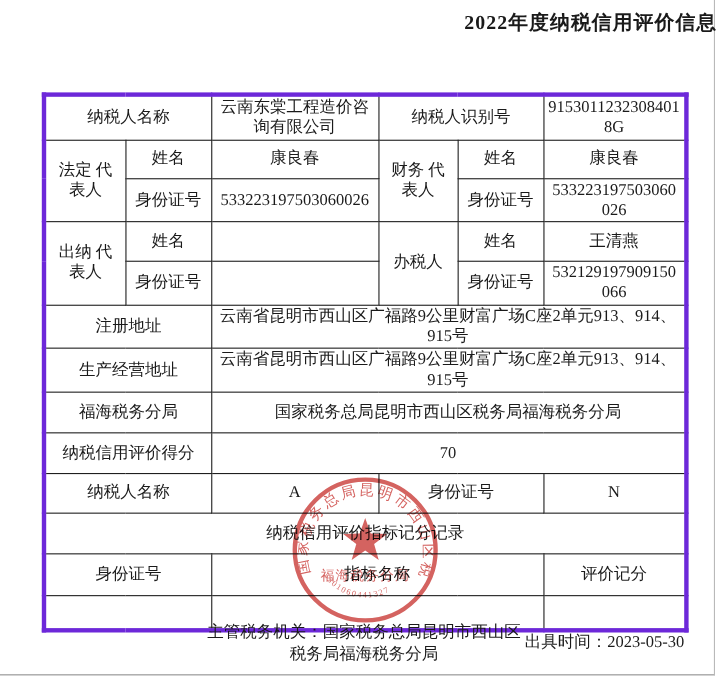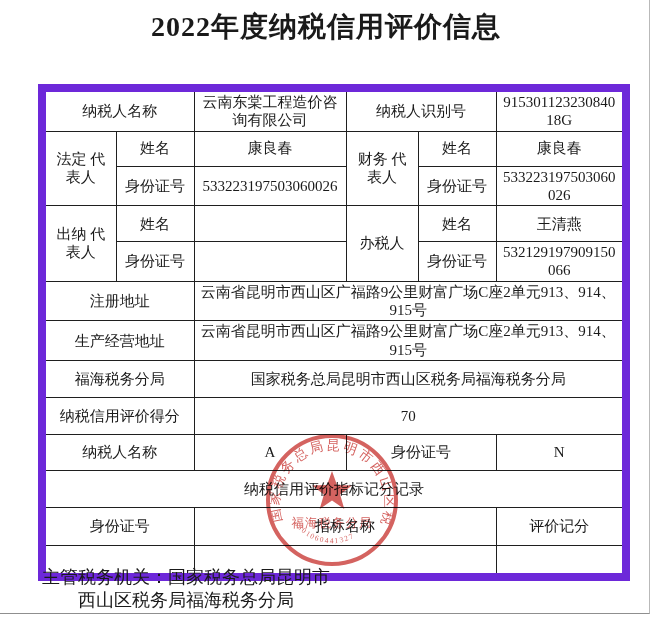--- a/index.html
+++ b/index.html
@@ -9,44 +9,44 @@
     color: #1a1a1a;
     position: relative;
   }
   .page-frame {
     position: absolute; left: 0; top: 0; width: 650px; height: 614px;
     border-right: 1px solid #b9b9b9;
     border-bottom: 1px solid #8f8f8f;
   }
   .doc-title {
     position: absolute; top: 8px; left: 0; width: 652px;
-    text-align: center;
-    font-size: 28px; font-weight: bold; letter-spacing: 1px;
+    text-align: right;
+    font-size: 18px; font-weight: bold; letter-spacing: 1px;
   }
   table.info-table {
     position: absolute; left: 38px; top: 84px;
     width: 584px;
     border-collapse: collapse;
     table-layout: fixed;
     font-size: 15px;
   }
   table.info-table td {
     border: 1px solid #1f1f1f;
     text-align: center;
     vertical-align: middle;
     padding: 1px 4px;
     line-height: 1.22;
     overflow: hidden;
   }
-  table.info-table { border: 8px solid #6d28d9; }
+  table.info-table { border: 4px solid #6d28d9; }
   td.num { word-break: break-all; font-size: 15px; }
   .footer {
     position: absolute; left: 40px; top: 566px; width: 582px;
-    display: flex; justify-content: space-between;
-    font-size: 18px;
+    display: flex; justify-content: flex-end;
+    font-size: 15px;
   }
   .footer-authority { width: 292px; text-align: center; line-height: 1.3; }
   .footer-date { padding-top: 8px; white-space: nowrap; }
   .seal {
     position: absolute; left: 262px; top: 430px;
     width: 140px; height: 140px;
     mix-blend-mode: multiply;
     opacity: 0.85;
     pointer-events: none;
   }
@@ -136,20 +136,21 @@
     <tr style="height:32px">
       <td colspan="2"></td>
       <td colspan="3"></td>
       <td></td>
     </tr>
   </tbody>
 </table>
 
 <div class="footer">
   <div class="footer-authority">主管税务机关：国家税务总局昆明市西山区税务局福海税务分局</div>
+  <div class="footer-date">出具时间：2023-05-30</div>
 </div>
 
 <svg class="seal" viewBox="0 0 140 140" xmlns="http://www.w3.org/2000/svg">
   <defs>
     <path id="ringPath" d="M 21,93 A 53,53 0 1 1 119,93" fill="none"></path>
     <path id="codePath" d="M 28,86 A 46,46 0 0 0 112,86" fill="none"></path>
   </defs>
   <circle cx="70" cy="70" r="64" fill="none" stroke-width="4" stroke="#cd4744"></circle>
   <text font-size="13.5" letter-spacing="2.5" fill="#cd4744">
     <textPath href="#ringPath" startOffset="1%">国家税务总局昆明市西山区税务局</textPath>

